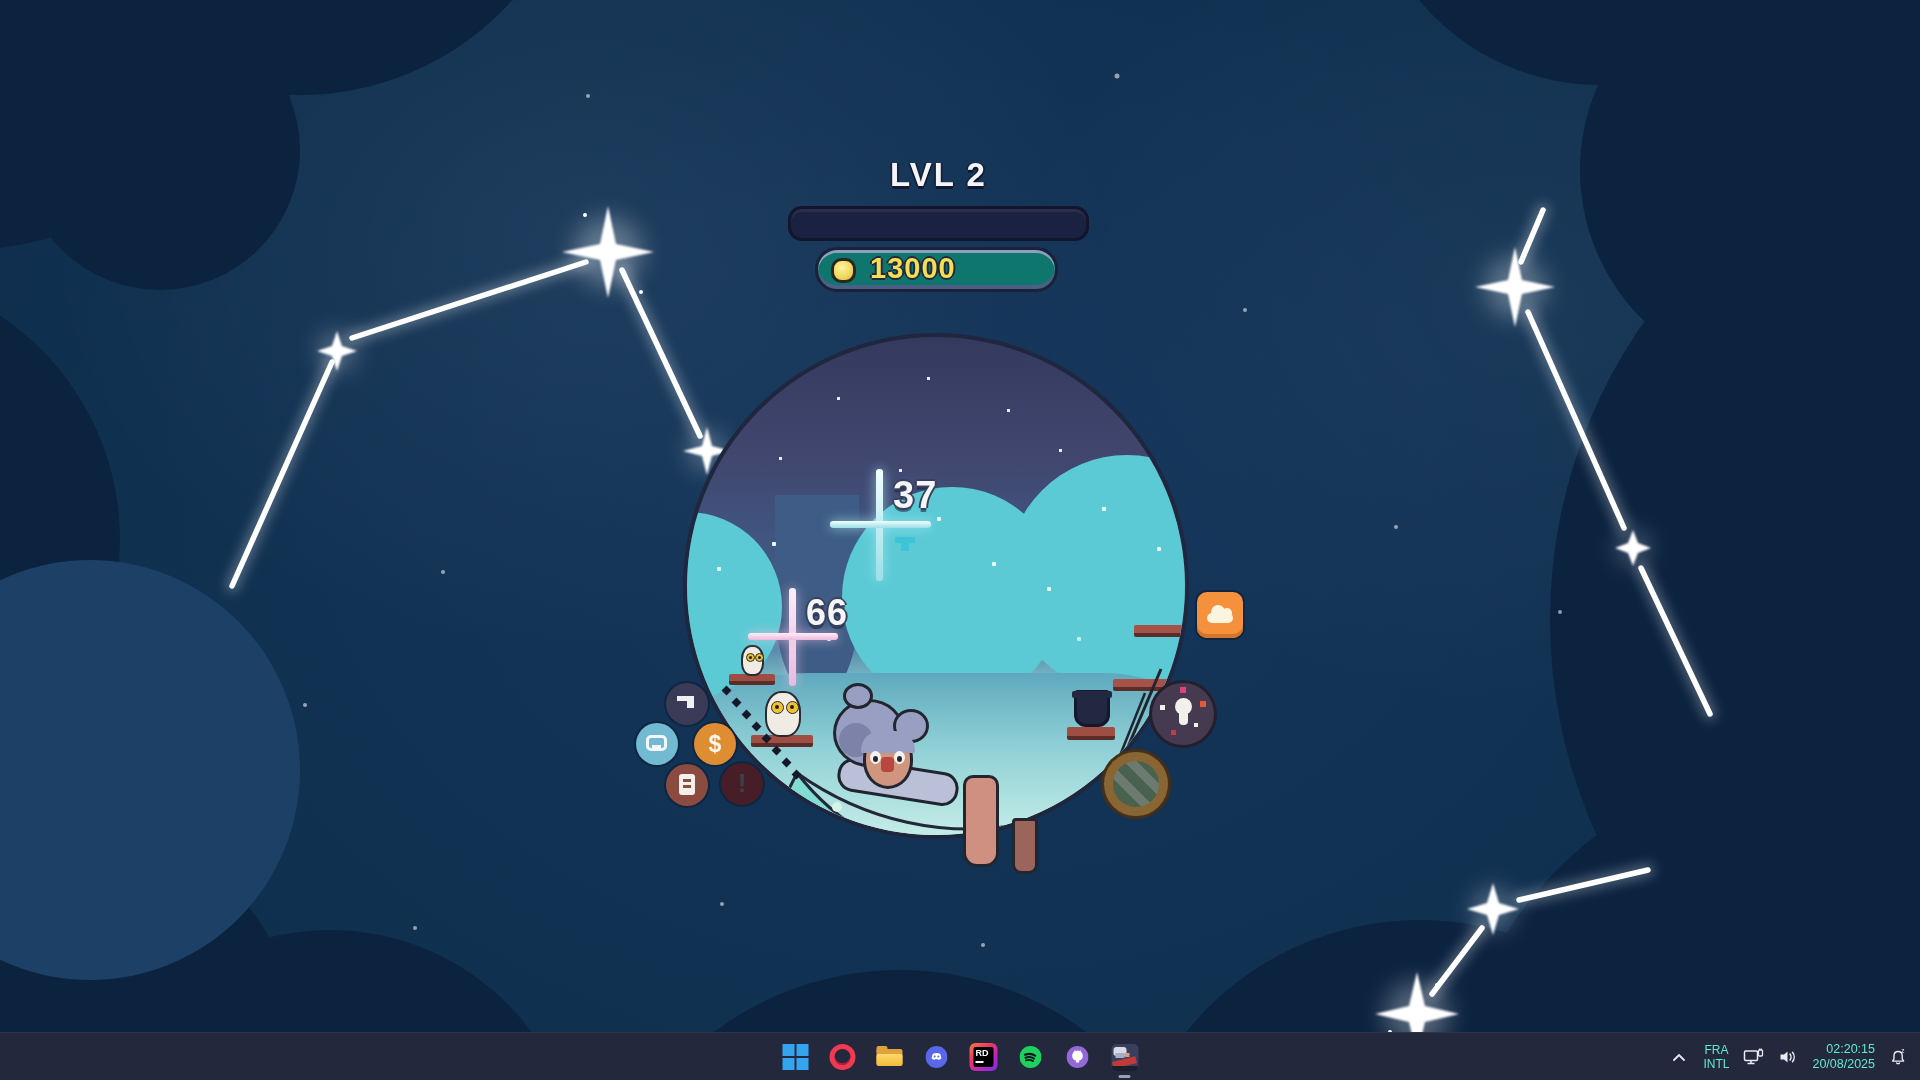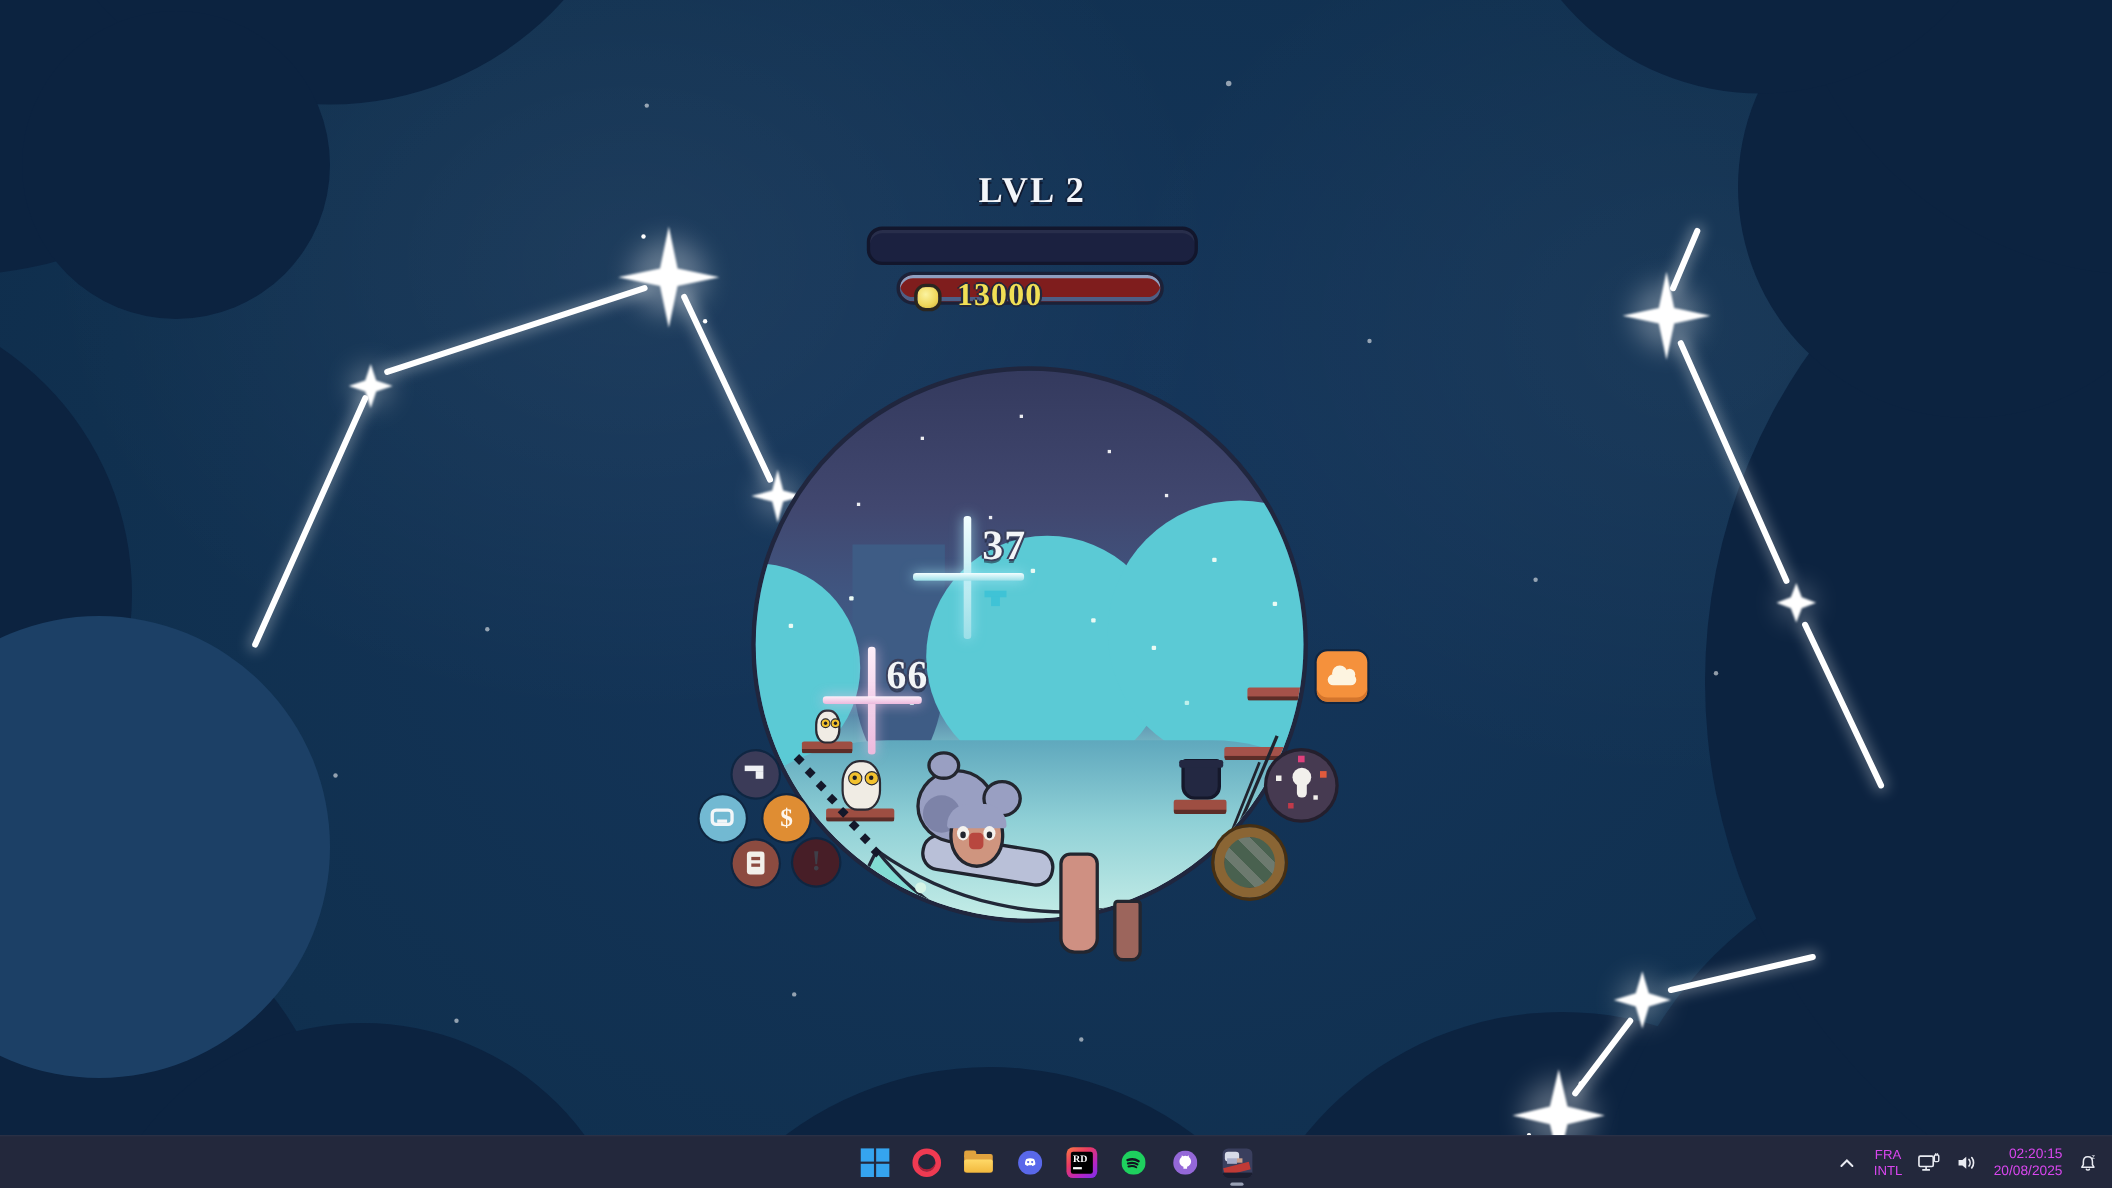--- a/index.html
+++ b/index.html
@@ -5,27 +5,27 @@
   html,body{margin:0;padding:0;}
   body{
     width:1920px;height:1080px;overflow:hidden;position:relative;
     font-family:"Liberation Sans",sans-serif;
     background:
       radial-gradient(900px 700px at 30% 22%, rgba(255,255,255,.05), transparent 60%),
       radial-gradient(900px 700px at 80% 28%, rgba(255,255,255,.04), transparent 60%),
       radial-gradient(1600px 1200px at 50% 45%, #15365c 0%, #10304f 55%, #0d2847 100%);
   }
   .a{position:absolute;}
-  .px{font-family:Liberation Serif, serif;font-weight:800;}
+  .px{font-family:Liberation Sans, sans-serif;font-weight:800;}
   
   .lvl{left:788px;top:156px;width:301px;text-align:center;font-size:33px;color:#f3f5f9;
        letter-spacing:2px;text-shadow:0 3px 0 rgba(15,20,40,.85),2px 0 0 rgba(15,20,40,.5),-2px 0 0 rgba(15,20,40,.5);}
   .xpbar{left:788px;top:206px;width:301px;height:35px;background:#1b2140;border:3px solid #12162c;
          border-radius:14px;box-sizing:border-box;box-shadow:inset 0 3px 0 rgba(255,255,255,.06);}
-  .coinpill{left:815px;top:247px;width:243px;height:30px;background:#7f1d1d;border:3px solid #1b2138;
+  .coinpill{left:815px;top:247px;width:243px;height:45px;background:#0f766e;border:3px solid #1b2138;
             border-radius:22px;box-sizing:border-box;
             box-shadow:inset 0 3px 0 #8e9fc0, inset 0 -4px 0 #4d5f86;}
   .coin{left:13px;top:8px;width:25px;height:25px;border-radius:42%;
         background:radial-gradient(circle at 40% 35%, #fbf3a0, #efd75b 60%, #d2b13c);
         border:3px solid #2a2620;box-sizing:border-box;}
   .coinval{left:52px;top:-2px;height:41px;line-height:41px;font-size:29px;color:#f1df55;letter-spacing:1px;
            text-shadow:2px 0 0 #23283c,-2px 0 0 #23283c,0 2px 0 #23283c,0 -2px 0 #23283c;}
   
   .globe{left:683px;top:333px;width:506px;height:506px;border-radius:50%;overflow:hidden;
          border:4px solid #20263e;box-sizing:border-box;
@@ -68,21 +68,21 @@
        text-shadow:2px 0 0 #3a405c,-2px 0 0 #3a405c,0 2px 0 #3a405c,0 -2px 0 #3a405c,0 4px 0 rgba(25,30,50,.55);margin-top:16px;}
   .tdrop{left:895px;top:537px;width:20px;height:6px;background:#3fc3d6;}
   .tdrop:after{content:"";position:absolute;left:6px;top:5px;width:8px;height:9px;background:#3fc3d6;}
   
   .badge{width:42px;height:42px;border-radius:50%;box-shadow:0 0 0 2px rgba(10,14,28,.35);box-sizing:border-box;}
   .rbtn{box-shadow:0 0 0 3px rgba(10,14,28,.4);box-sizing:border-box;}
   
   .taskbar{left:0;bottom:0;width:1920px;height:48px;background:#23283c;border-top:1px solid #2d3349;box-sizing:border-box;}
   .dock{position:absolute;left:50%;top:0;height:48px;transform:translateX(-50%);display:flex;align-items:center;gap:17px;text-align:right;}
   .app{width:30px;height:44px;display:flex;align-items:center;justify-content:center;position:relative;border-radius:4px;}
-  .tray{position:absolute;right:10px;top:0;height:48px;display:flex;align-items:center;gap:13px;color:#d946ef;}
+  .tray{position:absolute;right:10px;top:0;height:48px;display:flex;align-items:center;gap:13px;color:#5eead4;}
   .trayTxt{font-size:12px;line-height:14px;text-align:center;}
   .clock{font-size:12.5px;line-height:15px;text-align:right;}
   .ticon{width:22px;height:22px;}
 </style>
 </head>
 <body>
 
 <svg class="a" width="1920" height="1080" style="left:0;top:0;">
   <defs>
     <filter id="b6" x="-50%" y="-50%" width="200%" height="200%">

